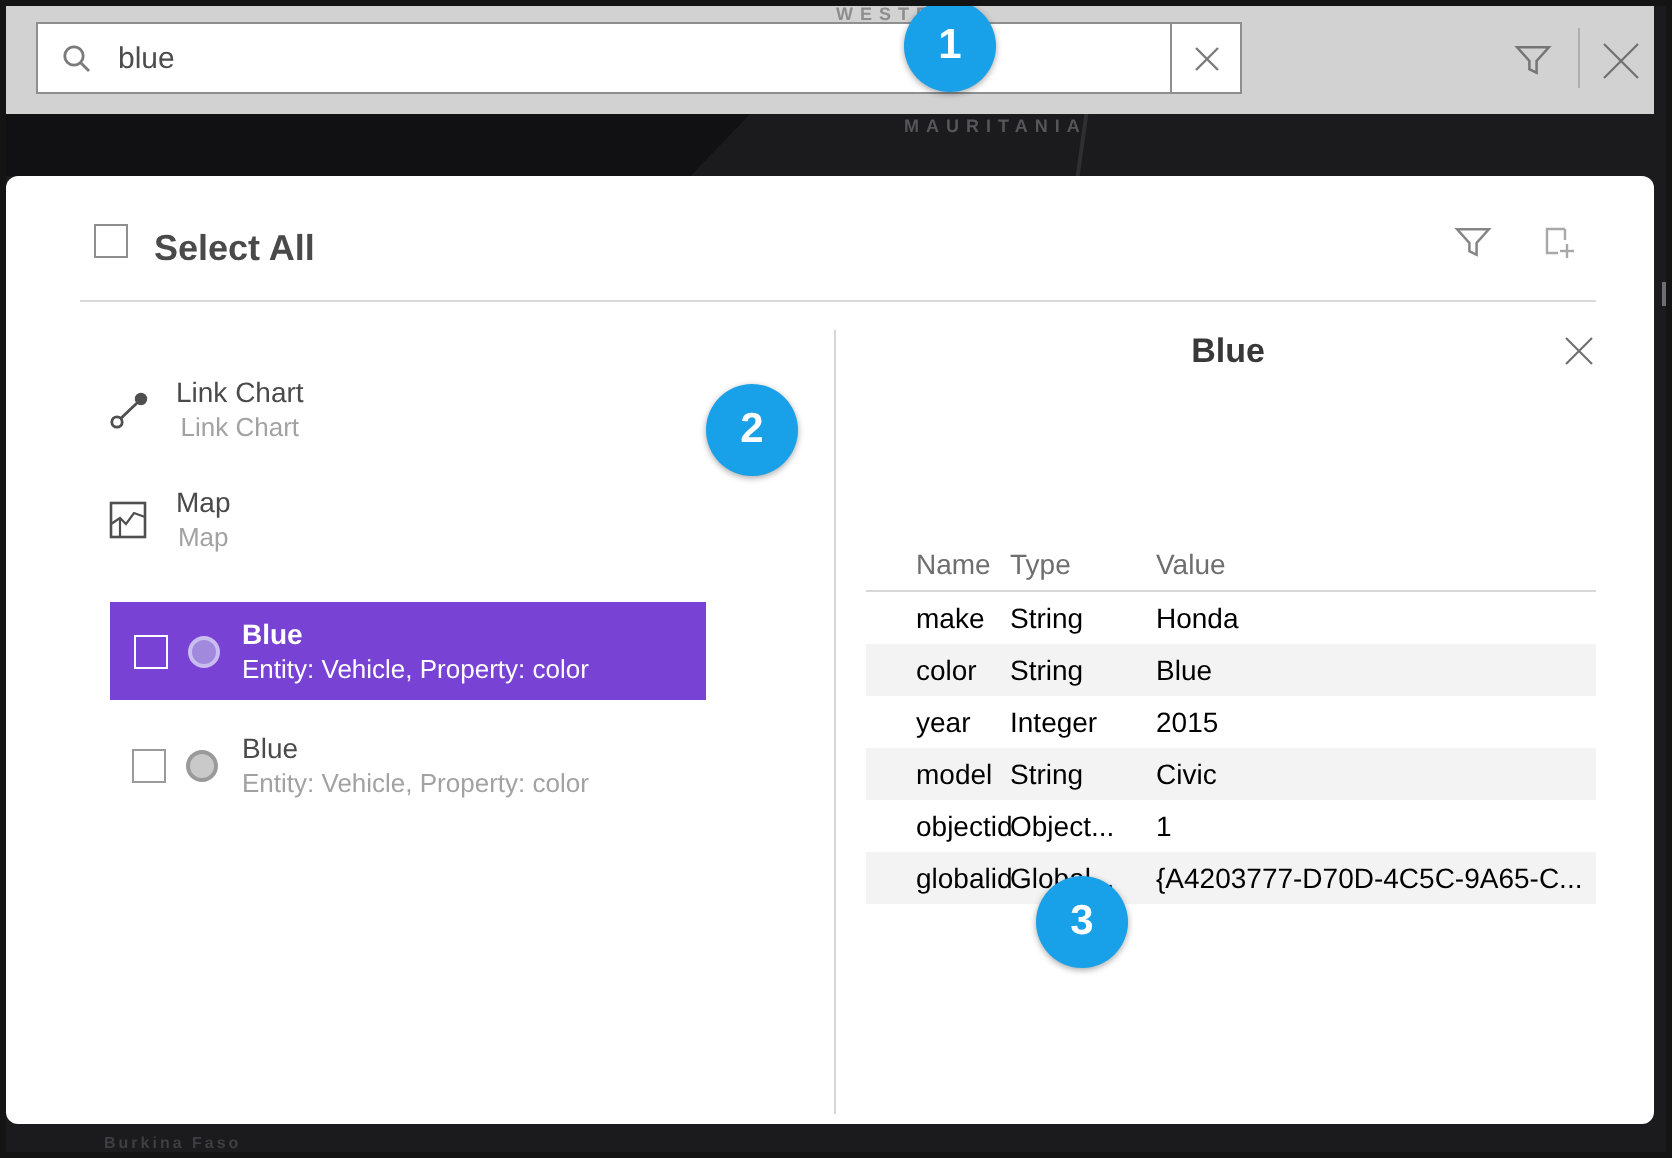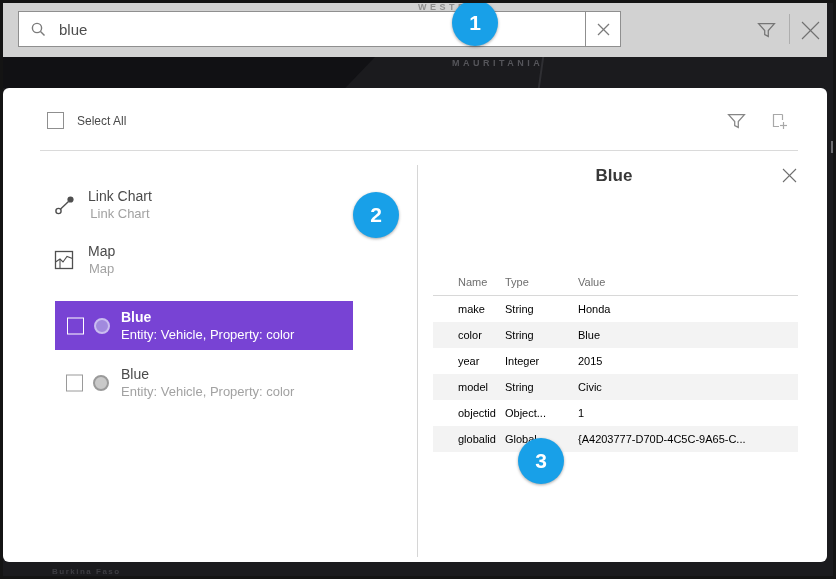--- a/index.html
+++ b/index.html
@@ -42,21 +42,21 @@
   .tb-filter { left:750px; top:14px; width:26px; height:26px; }
   .tb-divider { position:absolute; left:786px; top:11px; width:1px; height:30px; background:#aeaeae; }
   .tb-close  { left:794px; top:14px; width:26px; height:26px; }
 
   
   .panel { position:absolute; left:3px; top:88px; width:824px; height:474px; background:#fff;
     border-radius:6px; z-index:10; }
   .selectall-row { position:absolute; left:0; top:0; width:100%; height:62px; }
   .cbx { position:absolute; width:17px; height:17px; border:1px solid #8f8f8f; background:#fff; cursor:pointer; }
   .selectall-cbx { left:44px; top:24px; }
-  .selectall-label { position:absolute; left:74px; top:26px; font-size:12px; color:#4a4a4a; }
+  .selectall-label { position:absolute; left:74px; top:26px; font-size:18px; color:#4a4a4a;font-weight:bold; }
   .pn-filter { left:720px; top:20px; width:26px; height:26px; }
   .pn-add    { left:764px; top:20px; width:26px; height:26px; }
   .hdivider { position:absolute; left:37px; top:62px; width:758px; height:1px; background:#dadada; }
   .vdivider { position:absolute; left:414px; top:77px; width:1px; height:392px; background:#d6d6d6; }
 
   
   .rlist { position:absolute; left:0; top:77px; width:414px; }
   .ritem { position:relative; display:flex; align-items:center; cursor:pointer; }
   .ritem .txt .t { font-size:14px; color:#4a4a4a; }
   .ritem .txt .s { font-size:13px; color:#a2a2a2; margin-top:2px; }
@@ -72,21 +72,21 @@
   .ritem-entity.selected .dot { left:39px; background:#a18ade; border-color:#cabdf0; }
   .ritem-entity.selected .txt .t { color:#fff; font-weight:bold; }
   .ritem-entity.selected .txt .s { color:#fff; }
 
   
   .detail { position:absolute; left:427px; top:62px; width:368px; height:412px; }
   .detail-title { position:absolute; left:0; top:16px; width:100%; text-align:center;
     font-size:17px; font-weight:bold; color:#383838; }
   .detail-close { left:348px; top:14px; width:22px; height:22px; }
   .dtable { position:absolute; left:3px; top:118px; width:365px; }
-  .dtable .hr, .dtable .dr { display:flex; align-items:center; height:26px; font-size:11px; }
+  .dtable .hr, .dtable .dr { display:flex; align-items:center; height:26px; font-size:14px; }
   .dtable .hr { color:#6e6e6e; border-bottom:1px solid #d8d8d8; height:28px; }
   .dtable .dr { color:#000000; }
   .dtable .dr:nth-child(odd) { background:#f3f3f3; }
   .c1 { width:72px; padding-left:25px; flex:none; }
   .c2 { width:73px; flex:none; }
   .c3 { flex:1; white-space:nowrap; overflow:hidden; }
   .dtable .hr .c1 { padding-left:25px; }
 
   
   .callout { position:absolute; width:46px; height:46px; border-radius:50%; background:#18a0e8;

